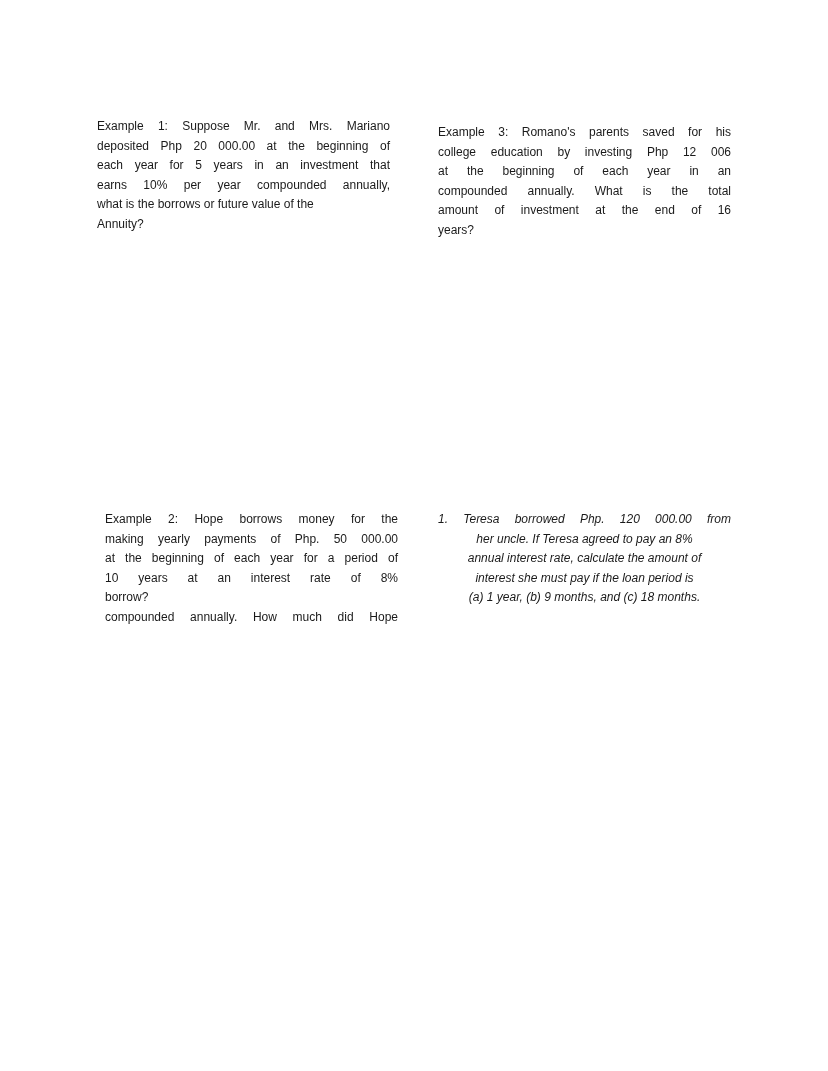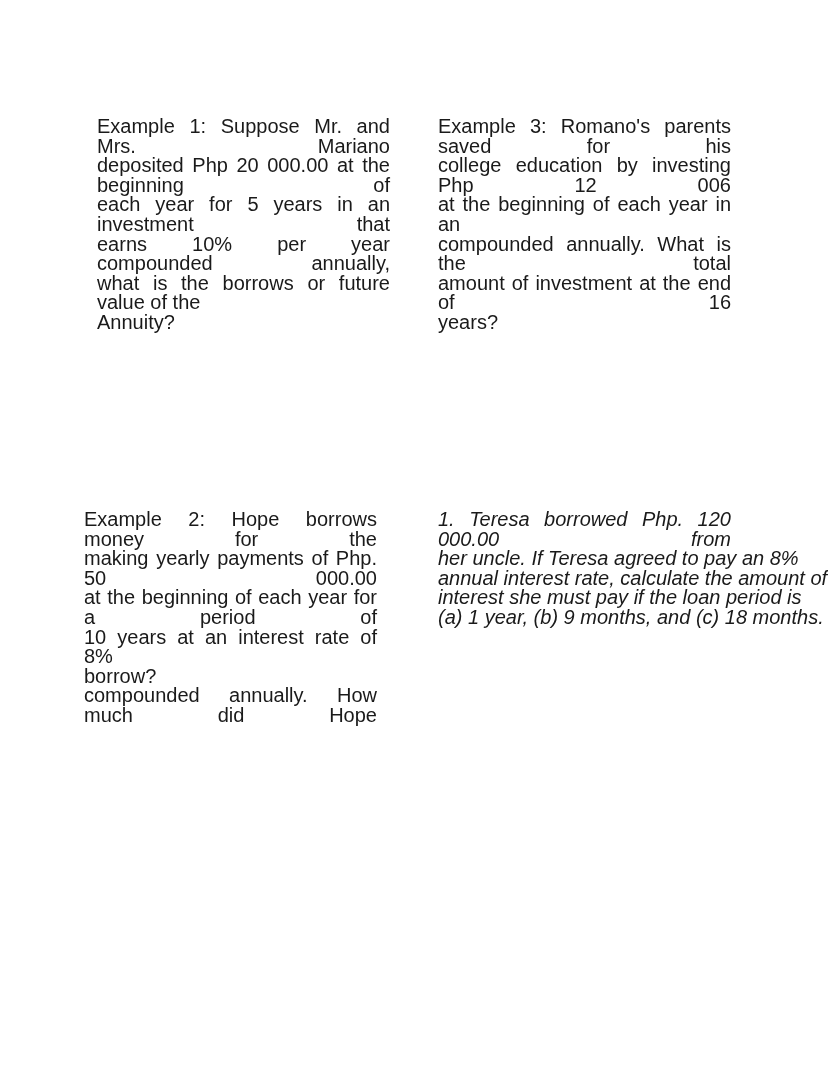--- a/index.html
+++ b/index.html
@@ -1,25 +1,25 @@
 <!DOCTYPE html>
 <html><head>
   <meta charset="utf-8">
   <style>
     html, body { margin: 0; padding: 0; background: #ffffff; }
     body { width: 828px; height: 1071px; position: relative; overflow: hidden;
       font-family: "Liberation Sans", sans-serif; color: #1a1a1a; }
-    .block { position: absolute; width: 293px; font-size: 20px; line-height: 19.6px; }
+    .block { position: absolute; width: 293px; font-size: 12px; line-height: 19.6px; }
     .line { display: block; white-space: nowrap; }
     .just .line { text-align: justify; text-align-last: justify; white-space: normal; }
     .just .line.last { text-align-last: left; }
     .left .line { text-align: center; }
     #b1 { left: 97px; top: 117px; }
-    #b3 { left: 438px; top: 117px; }
-    #b2 { left: 84px; top: 510px; }
+    #b3 { left: 438px; top: 123px; }
+    #b2 { left: 105px; top: 510px; }
     #b4 { left: 438px; top: 510px; font-style: italic; }
   </style>
 </head>
 <body>
 
 <div id="b1" class="block just">
   <span class="line">Example 1: Suppose Mr. and Mrs. Mariano</span>
   <span class="line">deposited Php 20 000.00 at the beginning of</span>
   <span class="line">each year for 5 years in an investment that</span>
   <span class="line">earns 10% per year compounded annually,</span>

